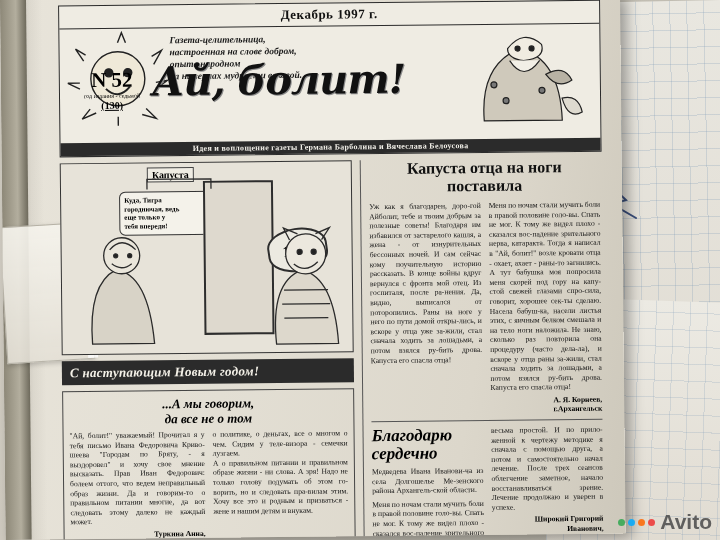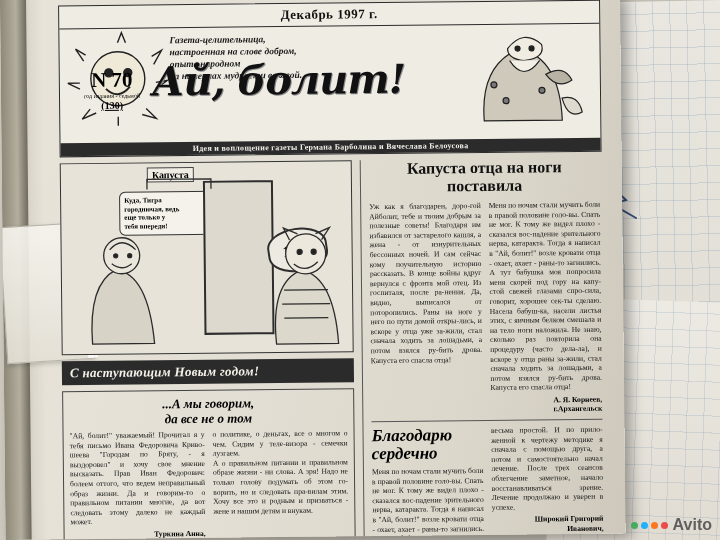--- a/index.html
+++ b/index.html
@@ -159,21 +159,21 @@
   }
   .rule{height:1px;background:#555;margin:5px 0;}
   .sub2{display:flex;gap:8px;}
   .sub2 .s{flex:1;}
 
   
   .avito{
     position:absolute;right:8px;bottom:6px;
     display:flex;align-items:center;gap:5px;
     font-family:"Liberation Sans",sans-serif;
-    font-size:16px;font-weight:bold;color:#4a4a4a;opacity:.85;
+    font-size:21px;font-weight:bold;color:#4a4a4a;opacity:.85;
   }
   .avito .dots{display:flex;gap:3px;}
   .avito .dots i{width:7px;height:7px;border-radius:50%;display:block;}
 </style>
 </head>
 <body>
 
 <div class="desk">
   <div class="grid-paper"></div>
   <div class="grid-paper2"></div>
@@ -229,21 +229,21 @@
               <path d="M96 50 q18 -10 26 6 q-14 10 -26 -6 Z" fill="#b8b2a4"></path>
               <circle cx="44" cy="60" r="3" fill="#777"></circle>
               <circle cx="56" cy="76" r="3" fill="#777"></circle>
               <circle cx="92" cy="66" r="3" fill="#777"></circle>
               <path d="M112 74 q16 -4 20 14 q-14 8 -20 -14 Z" fill="#dedacf"></path>
             </g>
           </svg>
         </div>
       </div>
       <div class="issue">
-        <div class="n">N 70</div>
+        <div class="n">N 52</div>
         <div class="sub">год издания - седьмой</div>
         <div class="num">(130)</div>
       </div>
       <div class="mast-title">Ай, болит!</div>
       <div class="mast-foot">Идея и воплощение газеты Германа Барболина и Вячеслава Белоусова</div>
     </div>
 
     <div class="cols">
 
       <div class="colL">
@@ -308,20 +308,21 @@
             <div class="body-txt">Меня по ночам стали мучить боли в правой половине голо-вы. Спать не мог. К тому же видел плохо - сказался вос-падение зрительного нерва, катаракта. Тогда я написал в "Ай, болит!" возле кровати отца - охает, ахает - раны-то загнились. А тут бабушка моя попросила меня скорей под гору на капу-стой свежей глазами спро-сила, говорит, хорошее сек-ты сделаю. Насела бабуш-ка, насели листья этих, с яичным белком смешала и на тело ноги наложила. Не знаю, сколько раз повторила она процедуру (часто дела-ла), и вскоре у отца раны за-жили, стал сначала ходить за лошадьми, а потом взялся ру-бить дрова. Капуста его спасла отца!</div>
             <div class="sign" style="white-space:pre-line">А. Я. Корнеев,
 г.Архангельск</div>
           </div>
         </div>
         <div class="rule"></div>
         <div style="display:flex;gap:8px">
           <div style="flex:1">
             <h2 style="white-space:pre-line">Благодарю
 сердечно</h2>
+            <div class="body-txt">Медведева Ивана Иванови-ча из села Долгошелье Ме-зенского района Архангель-ской области.</div>
             <div class="body-txt" style="margin-top:4px">Меня по ночам стали мучить боли в правой половине голо-вы. Спать не мог. К тому же видел плохо - сказался вос-падение зрительного нерва, катаракта. Тогда я написал в "Ай, болит!" возле кровати отца - охает, ахает - раны-то загнились. А тут бабушка моя попросила меня скорей под гору на капу-стой свежей глазами спро-сила, говорит, хорошее сек-ты сделаю. Насела бабуш-ка, насели листья этих, с яичным белком смешала и на тело ноги наложила. Не знаю, сколько раз повторила она процедуру (часто дела-ла), и вскоре у отца раны за-жили, стал сначала ходить за лошадьми, а потом взялся ру-бить дрова. Капуста его спасла отца!</div>
           </div>
           <div style="flex:1">
             <div class="body-txt">весьма простой. И по прило-женной к чертежу методике я сначала с помощью друга, а потом и самостоятельно начал лечение. После трех сеансов облегчение заметное, начало восстанавливаться зрение. Лечение продолжаю и уверен в успехе.</div>
             <div class="sign" style="white-space:pre-line">Широкий Григорий
 Иванович,
 подполковник в отставке,
 194902, г. С.-Петербург,
 Осиновая роща,
 Приозерское шоссе,

